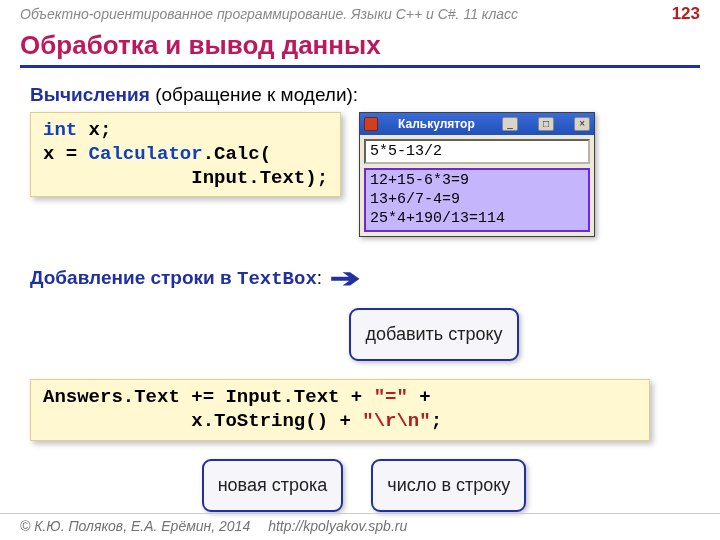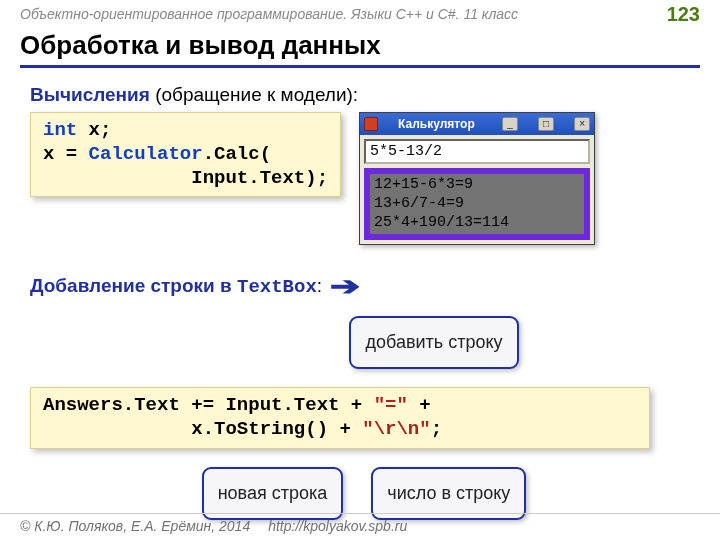--- a/index.html
+++ b/index.html
@@ -18,28 +18,28 @@
     align-items: center;
     padding: 0 20px;
     font-style: italic;
     color: #888;
     font-size: 14px;
   }
   .page-num {
     margin-left: auto;
     font-style: normal;
     font-weight: bold;
-    color: #4d7c0f;
-    font-size: 20px;
+    color: #b91c1c;
+    font-size: 17px;
   }
   .title {
     margin: 2px 20px 6px 20px;
     font-size: 26px;
     font-weight: bold;
-    color: #000000;
+    color: #be185d;
     border-bottom: 3px solid #2030a0;
     padding-bottom: 4px;
   }
   .content {
     padding: 6px 22px 0 30px;
     position: relative;
   }
   .subhead {
     font-size: 19px;
     margin: 4px 0 6px 0;
@@ -102,22 +102,22 @@
   .win .inputline {
     margin: 4px;
     background: #fff;
     border: 2px inset #b8b4a8;
     padding: 2px 4px;
     font-family: 'Courier New', monospace;
     font-size: 15px;
   }
   .win .answers {
     margin: 0 4px 4px 4px;
-    background: #737373;
-    border: 6px solid #6d28d9;
+    background: #c4b5fd;
+    border: 2px solid #6d28d9;
     padding: 2px 4px;
     font-family: 'Courier New', monospace;
     font-size: 15px;
     line-height: 1.25;
     white-space: pre;
     min-height: 64px;
   }
   .arrow {
     font-size: 26px;
     color: #2030a0;

